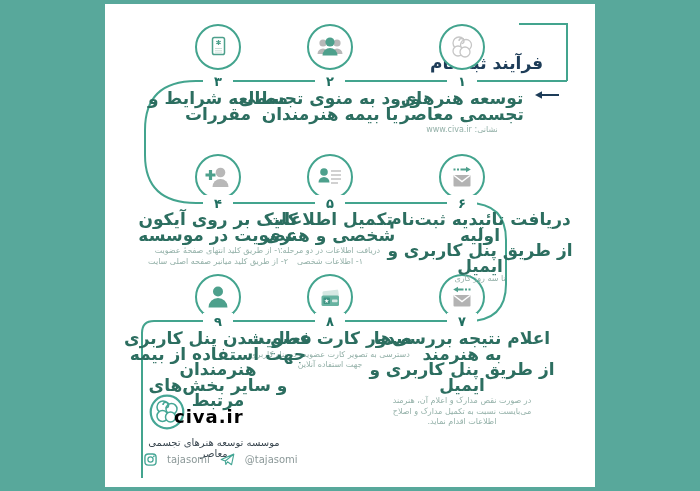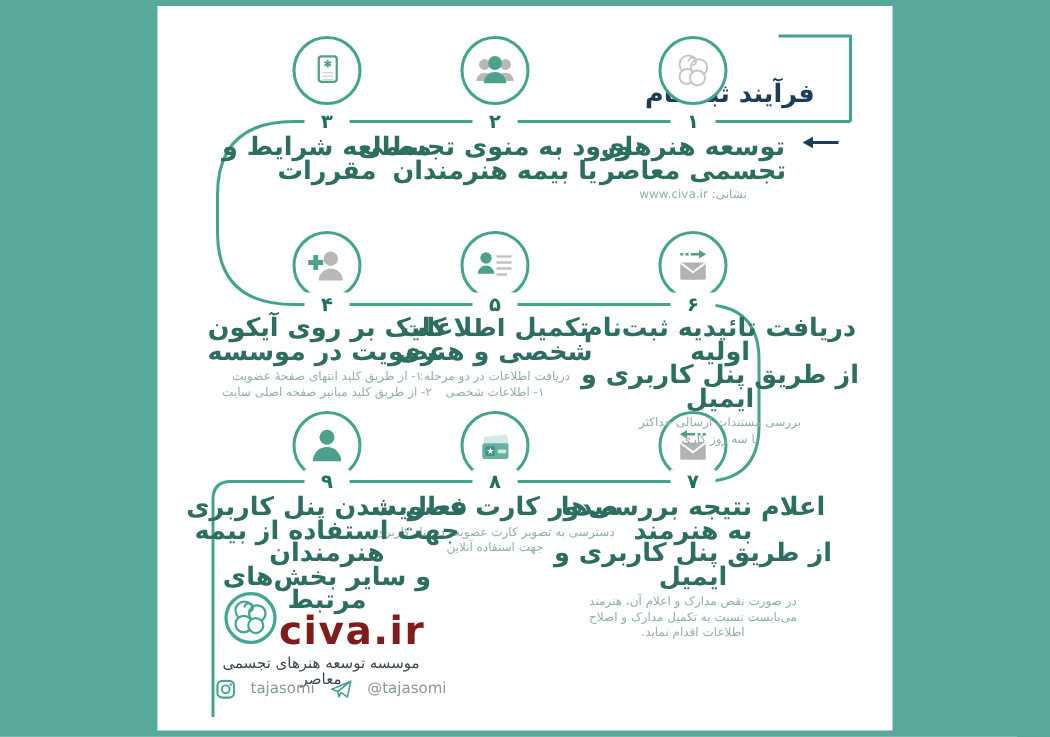--- a/index.html
+++ b/index.html
@@ -11,21 +11,21 @@
           background:#fff;z-index:2;display:flex;align-items:center;justify-content:center;box-sizing:border-box;}
   .num{position:absolute;z-index:3;background:#fff;color:#206f61;font-weight:bold;font-size:13px;
        width:30px;height:17px;line-height:17px;text-align:center;}
   .step{position:absolute;width:190px;text-align:center;direction:rtl;z-index:2;}
   .step .t{font-size:17px;font-weight:bold;color:#2c6e60;line-height:15.5px;}
   .step .n{font-size:8px;color:#93b0a8;line-height:10.5px;}
   .step .n.first{margin-top:3px;}
   .main-title{position:absolute;left:430px;top:53px;width:132px;text-align:left;direction:rtl;
               font-size:17px;font-weight:bold;color:#1d3c58;z-index:2;}
   .back-arrow{position:absolute;left:534px;top:85px;z-index:2;}
-  .site-name{position:absolute;left:186px;top:406px;font-size:26px;font-weight:bold;color:#7f1d1d;
+  .site-name{position:absolute;left:174px;top:406px;font-size:18px;font-weight:bold;color:#000000;
              letter-spacing:1px;z-index:2;}
   .org-line{position:absolute;left:138px;top:437px;width:152px;text-align:center;direction:rtl;
             font-size:10px;font-weight:normal;color:#3a4750;z-index:2;}
   .social{position:absolute;left:144px;top:453px;display:flex;align-items:center;gap:10px;z-index:2;}
   .social .handle{font-size:10px;color:#8b9898;}
   .logo-badge{position:absolute;left:149px;top:394px;width:36px;height:36px;z-index:2;}
 </style>
 </head>
 <body>
 
@@ -152,21 +152,20 @@
     <div class="n">۲- از طریق کلید میانبر صفحه اصلی سایت</div>
   </div>
   <div class="step" style="left:235px;top:212px">
     <div class="t">تکمیل اطلاعات شخصی و هنری</div>
     <div class="n first">دریافت اطلاعات در دو مرحله:</div>
     <div class="n">۱- اطلاعات شخصی</div>
   </div>
   <div class="step" style="left:385px;top:212px">
     <div class="t">دریافت تائیدیه ثبت‌نام اولیه</div>
     <div class="t">از طریق پنل کاربری و ایمیل</div>
-    <div class="n first">بررسی مستندات ارسالی حداکثر</div>
     <div class="n">تا سه روز کاری</div>
   </div>
 
   <div class="step" style="left:367px;top:331px">
     <div class="t">اعلام نتیجه بررسی‌ها به هنرمند</div>
     <div class="t">از طریق پنل کاربری و ایمیل</div>
     <div class="n first">در صورت نقص مدارک و اعلام آن، هنرمند</div>
     <div class="n">می‌بایست نسبت به تکمیل مدارک و اصلاح</div>
     <div class="n">اطلاعات اقدام نماید.</div>
   </div>

